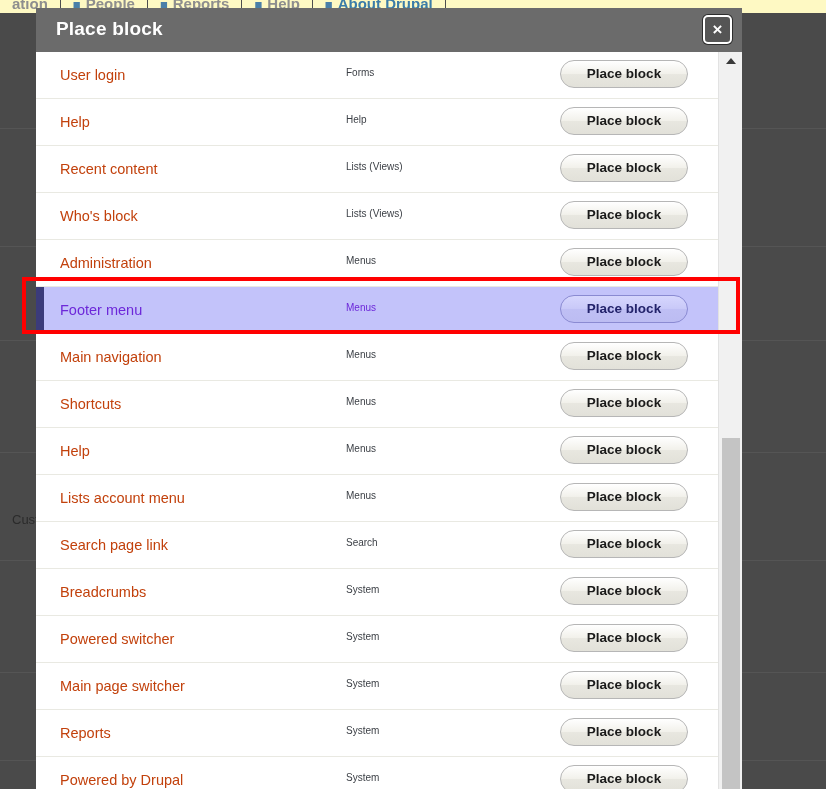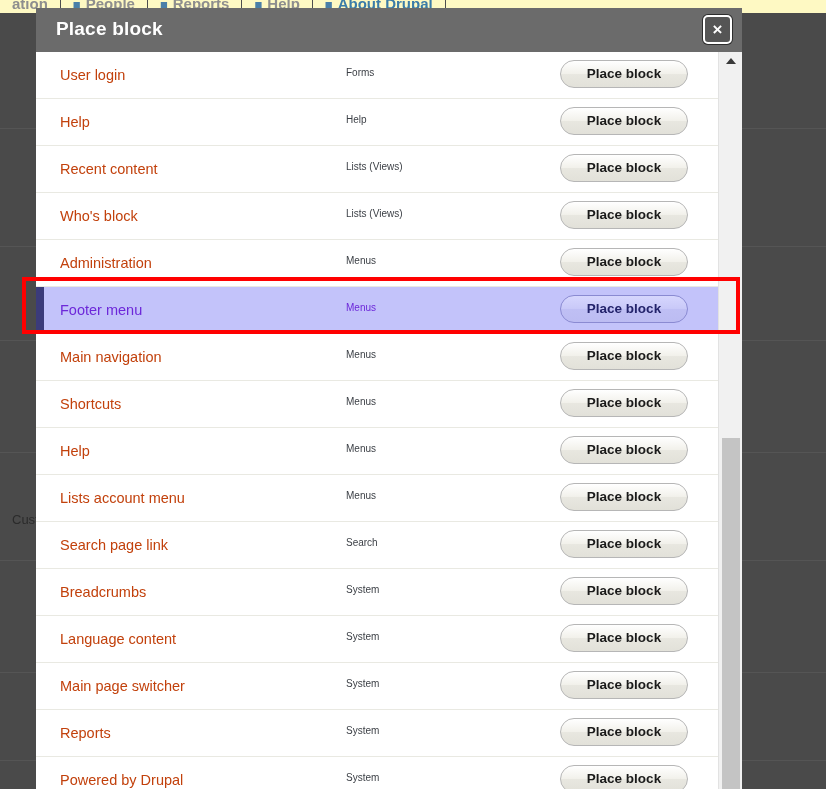--- a/index.html
+++ b/index.html
@@ -255,21 +255,21 @@
           <div class="cell-name">Search page link</div>
           <div class="cell-cat">Search</div>
           <div class="place-btn">Place block</div>
         </div>
         <div class="row">
           <div class="cell-name">Breadcrumbs</div>
           <div class="cell-cat">System</div>
           <div class="place-btn">Place block</div>
         </div>
         <div class="row">
-          <div class="cell-name">Language content</div>
+          <div class="cell-name">Powered switcher</div>
           <div class="cell-cat">System</div>
           <div class="place-btn">Place block</div>
         </div>
         <div class="row">
           <div class="cell-name">Main page switcher</div>
           <div class="cell-cat">System</div>
           <div class="place-btn">Place block</div>
         </div>
         <div class="row">
           <div class="cell-name">Reports</div>

